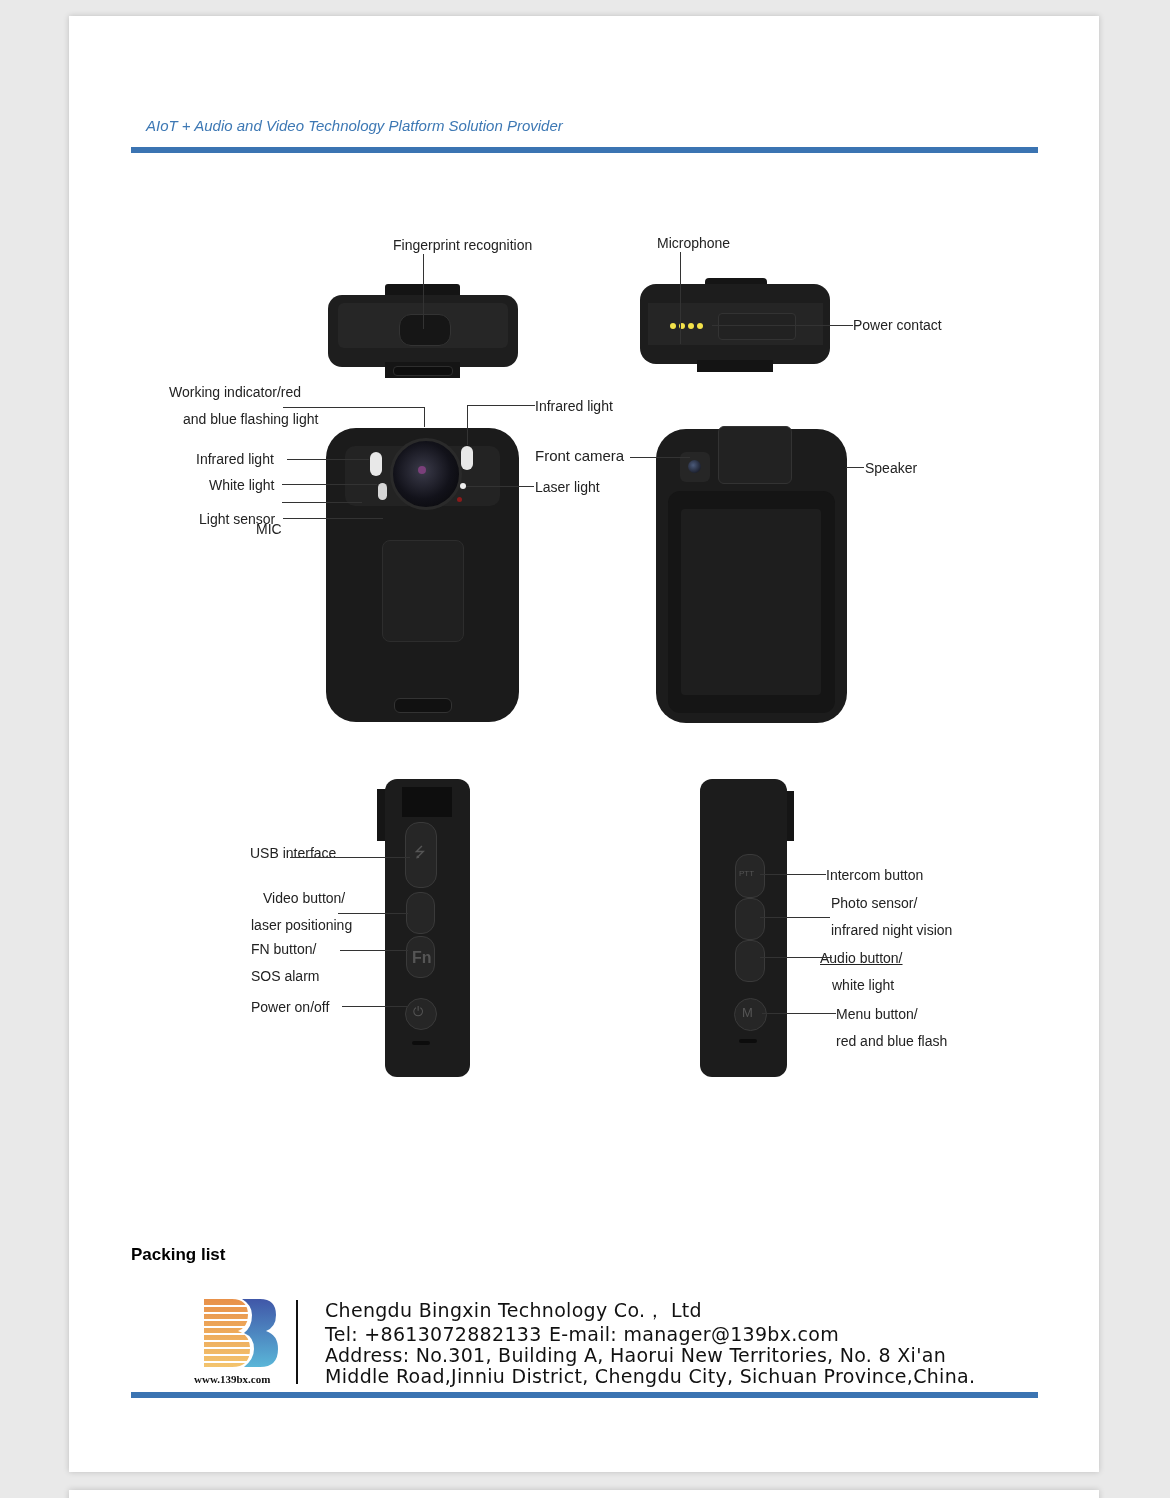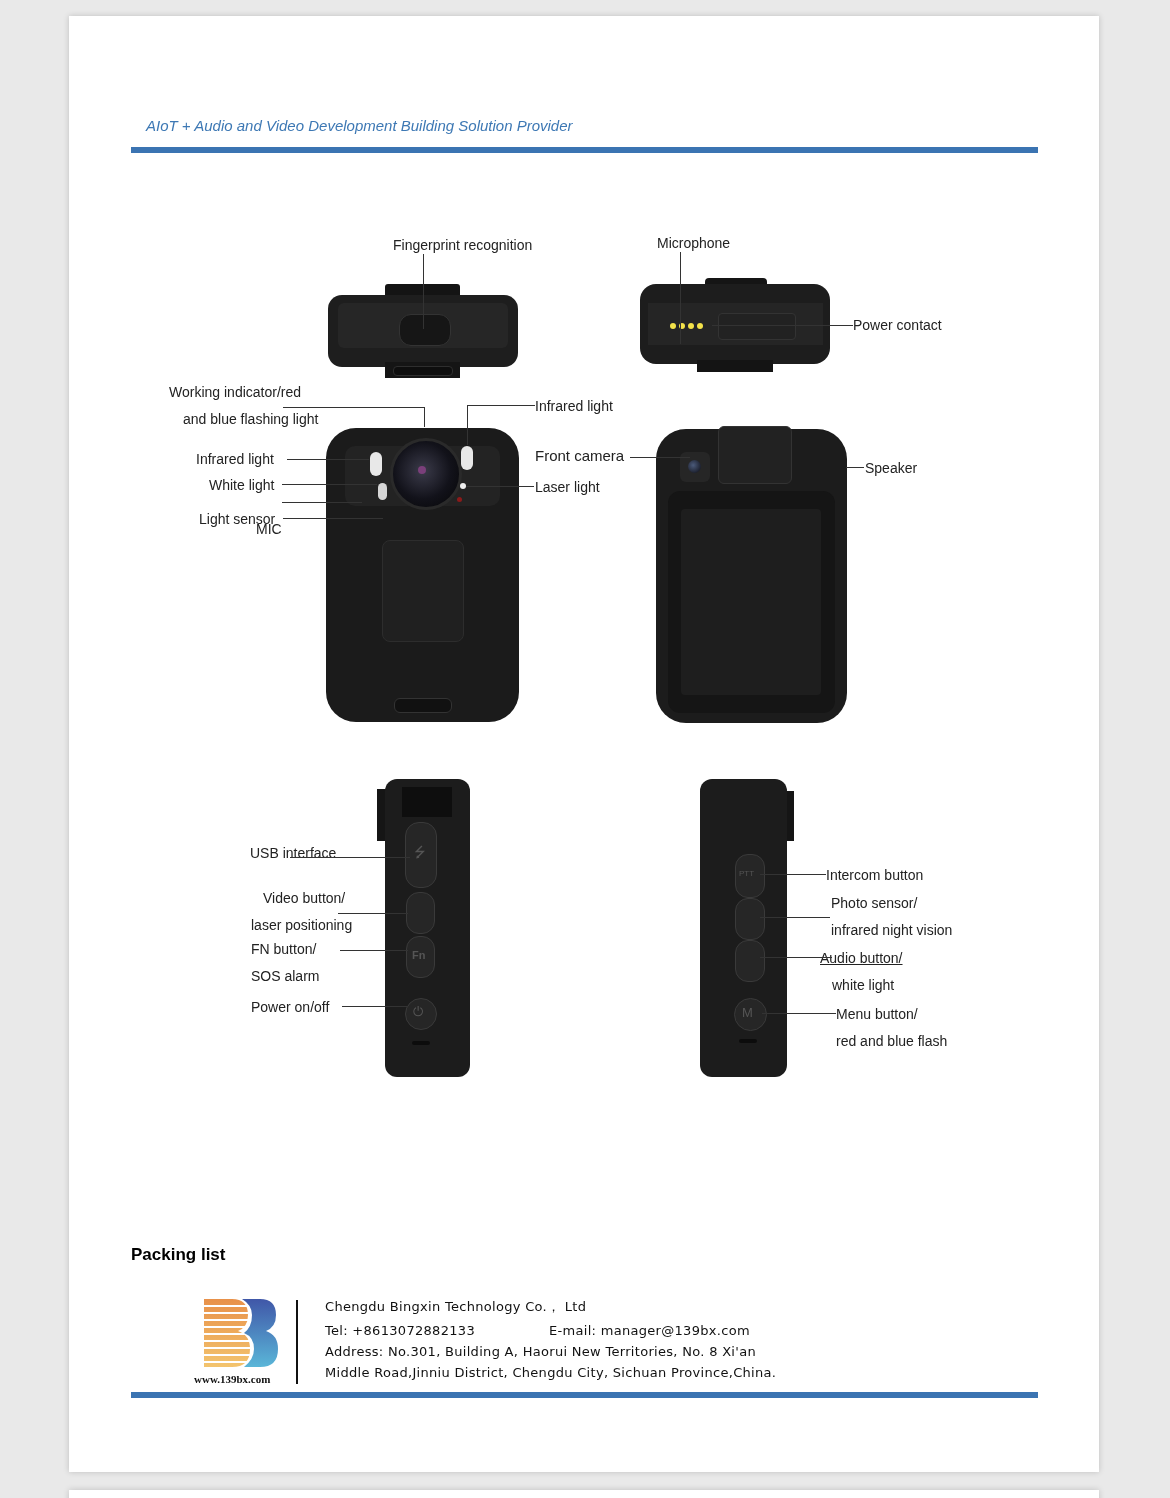--- a/index.html
+++ b/index.html
@@ -17,29 +17,29 @@
   }
   .abs { position:absolute; }
   .header-text {
     left:146px; top:117px; font-size:15px; font-style:italic; color:#3d78b4; white-space:nowrap;
   }
   .rule { background:#3b74b2; height:6px; }
   .label { font-size:14px; color:#222; white-space:nowrap; line-height:16px; }
   .line { background:#333; }
   .dev { position:absolute; background:#1b1b1b; }
   .section-title { left:131px; top:1245px; font-size:17px; font-weight:bold; color:#000; }
-  .company { left:325px; font-family:"DejaVu Sans", sans-serif; font-size:13px; color:#111; white-space:nowrap; letter-spacing:0.3px; }
+  .company { left:325px; font-family:"DejaVu Sans", sans-serif; font-size:19px; color:#111; white-space:nowrap; letter-spacing:0.3px; }
 </style>
 </head>
 <body>
 
 <div class="page"></div>
 <div class="page2"></div>
 
-<div class="abs header-text">AIoT + Audio and Video Development Building Solution Provider</div>
+<div class="abs header-text">AIoT + Audio and Video Technology Platform Solution Provider</div>
 <div class="abs rule" style="left:131px; top:147px; width:907px;"></div>
 
 <div>
   <div class="dev" style="left:385px; top:284px; width:75px; height:18px; border-radius:3px 3px 0 0; background:#141414;"></div>
   <div class="dev" style="left:328px; top:295px; width:190px; height:72px; border-radius:14px; background:#1e1e1e;"></div>
   <div class="dev" style="left:338px; top:303px; width:170px; height:45px; border-radius:6px; background:#262626;"></div>
   <div class="dev" style="left:399px; top:314px; width:50px; height:30px; border-radius:12px; background:#161616; border:1px solid #333;"></div>
   <div class="dev" style="left:385px; top:362px; width:75px; height:16px; background:#151515;"></div>
   <div class="dev" style="left:393px; top:366px; width:58px; height:8px; border-radius:4px; background:#0e0e0e; border:1px solid #2e2e2e;"></div>
 </div>
@@ -111,21 +111,21 @@
 <div class="abs line" style="left:846px; top:467px; width:18px; height:1px;"></div>
 
 <div>
   <div class="dev" style="left:377px; top:789px; width:14px; height:52px; background:#151515;"></div>
   <div class="dev" style="left:385px; top:779px; width:85px; height:298px; border-radius:12px; background:#1c1c1c;"></div>
   <div class="dev" style="left:402px; top:787px; width:50px; height:30px; background:#0e0e0e;"></div>
   <div class="dev" style="left:405px; top:822px; width:30px; height:64px; border-radius:14px; background:#262626; border:1px solid #3a3a3a;"></div>
   <div class="abs" style="left:414px; top:842px; color:#555; font-size:14px;">⭍</div>
   <div class="dev" style="left:406px; top:892px; width:27px; height:40px; border-radius:13px; background:#262626; border:1px solid #3a3a3a;"></div>
   <div class="dev" style="left:406px; top:936px; width:27px; height:40px; border-radius:13px; background:#262626; border:1px solid #3a3a3a;"></div>
-  <div class="abs" style="left:412px; top:949px; color:#555; font-size:11px; font-weight:bold;">Fn</div>
+  <div class="abs" style="left:412px; top:949px; color:#555; font-size:16px; font-weight:bold;">Fn</div>
   <div class="dev" style="left:405px; top:998px; width:30px; height:30px; border-radius:50%; background:#262626; border:1px solid #3a3a3a;"></div>
   <div class="abs" style="left:413px; top:1004px; color:#555; font-size:13px;">⏻</div>
   <div class="dev" style="left:412px; top:1041px; width:18px; height:4px; border-radius:2px; background:#0c0c0c;"></div>
 </div>
 <div class="abs label" style="left:250px; top:845px;">USB interface</div>
 <div class="abs line" style="left:290px; top:857px; width:120px; height:1px;"></div>
 <div class="abs label" style="left:263px; top:890px;">Video button/</div>
 <div class="abs label" style="left:251px; top:917px;">laser positioning</div>
 <div class="abs line" style="left:338px; top:913px; width:70px; height:1px;"></div>
 <div class="abs label" style="left:251px; top:941px;">FN button/</div>

